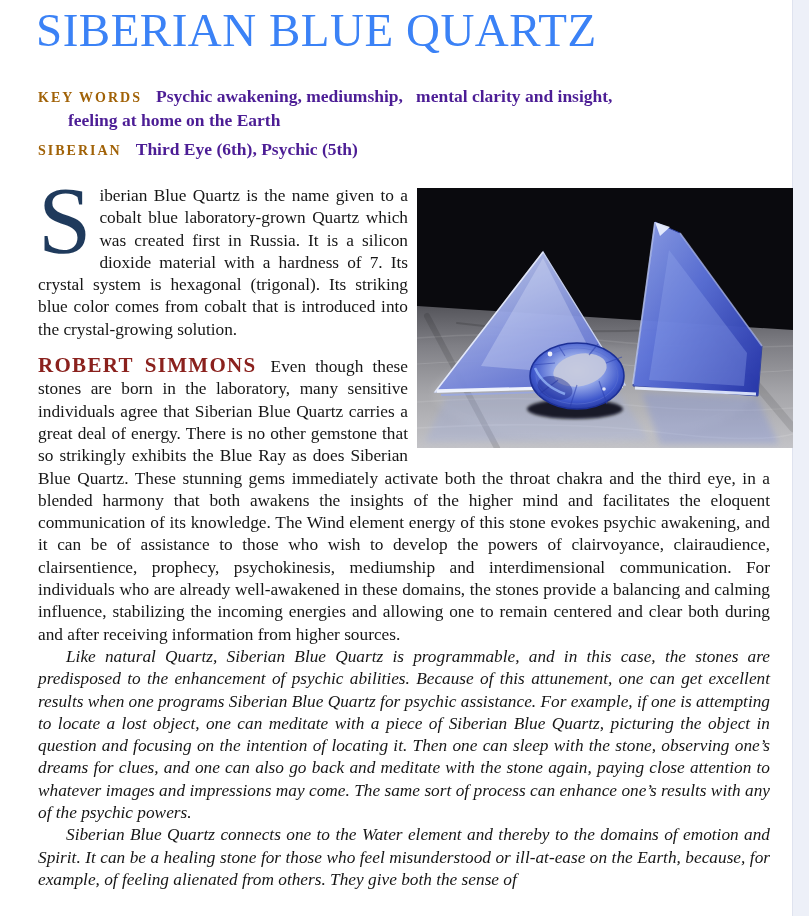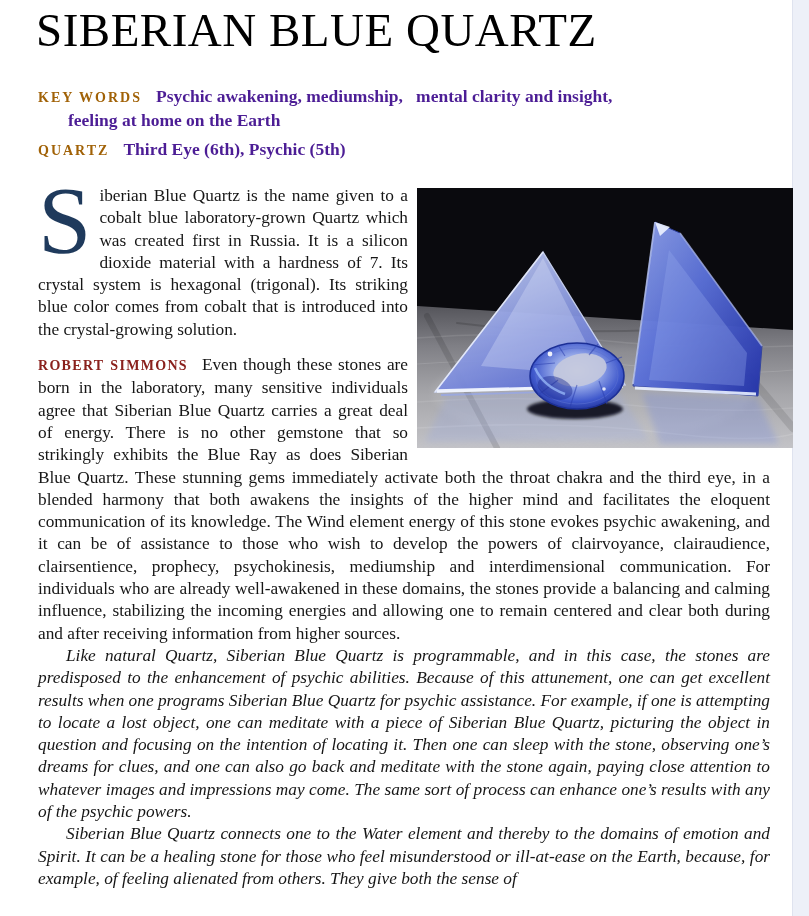--- a/index.html
+++ b/index.html
@@ -20,21 +20,21 @@
   .content{
     position:absolute;left:38px;top:0;
     width:732px;
   }
   h1.title{
     margin:7px 0 0 -2px;
     font-size:47px;
     line-height:1.0;
     font-weight:normal;
     letter-spacing:0.5px;
-    color:#000000;
+    color:#3b82f6;
     white-space:nowrap;
   }
   .meta{margin-top:31px;}
   .meta-row{
     padding-left:30px;text-indent:-30px;
     font-size:17.5px;line-height:22px;
     margin-bottom:7px;
     max-width:560px;
   }
   .meta-label{
@@ -64,41 +64,41 @@
     line-height:66px;
     margin:3px 8px 0 0;
     color:#1f3a5c;
   }
   p{margin:0;}
   p.rs-para{margin-top:13px;}
   p.indent{text-indent:28px;font-style:italic;}
   .author-label{
     color:#8a211d;
     font-weight:bold;
-    font-size:14px;
+    font-size:21px;
     letter-spacing:1.3px;
     padding-right:14px;
   }
 </style>
 </head>
 <body>
 
 <div class="page">
   <div class="edge-strip"></div>
 
   <div class="content">
 
     <h1 class="title">SIBERIAN BLUE QUARTZ</h1>
 
     <div class="meta">
       <div class="meta-row">
         <span class="meta-label">KEY WORDS</span><span class="meta-value">Psychic awakening, mediumship,  mental clarity and insight, feeling at home on the Earth</span>
       </div>
       <div class="meta-row">
-        <span class="meta-label">QUARTZ</span><span class="meta-value">Third Eye (6th), Psychic (5th)</span>
+        <span class="meta-label">SIBERIAN</span><span class="meta-value">Third Eye (6th), Psychic (5th)</span>
       </div>
     </div>
 
     <div class="article">
 
       <svg class="photo" viewBox="0 0 376 260" role="img" aria-label="Two triangular slabs of Siberian Blue Quartz standing on a silvery surface with a faceted oval blue gem in front">
         <defs>
           <linearGradient id="surfaceGrad" x1="0" y1="0" x2="0" y2="1">
             <stop offset="0%" stop-color="#55555b"></stop>
             <stop offset="28%" stop-color="#7f7f85"></stop>

